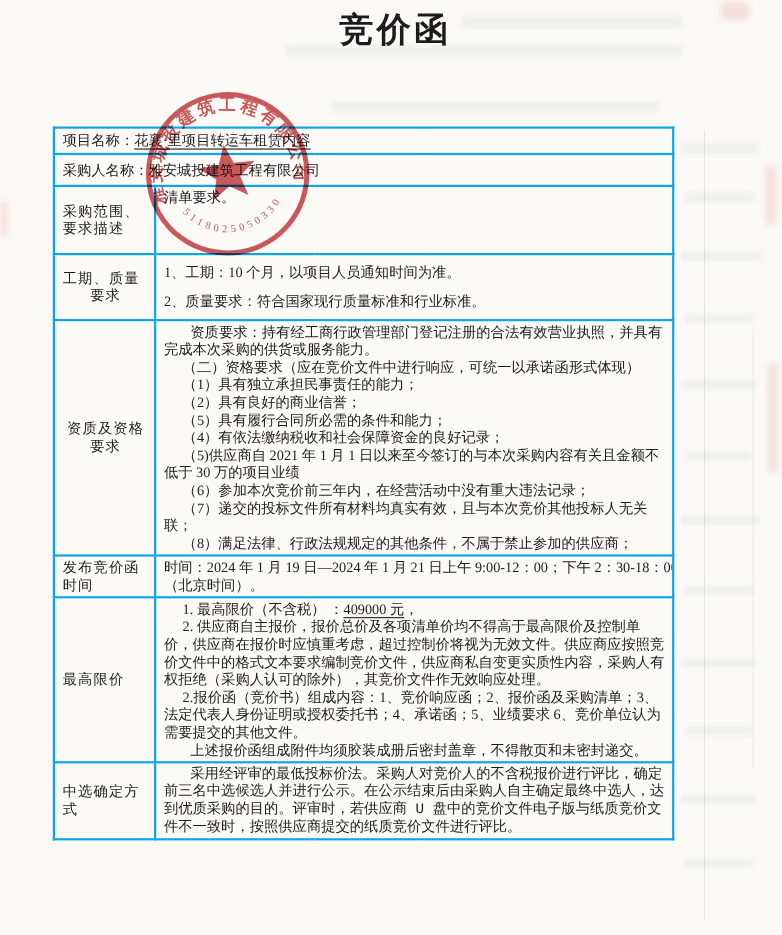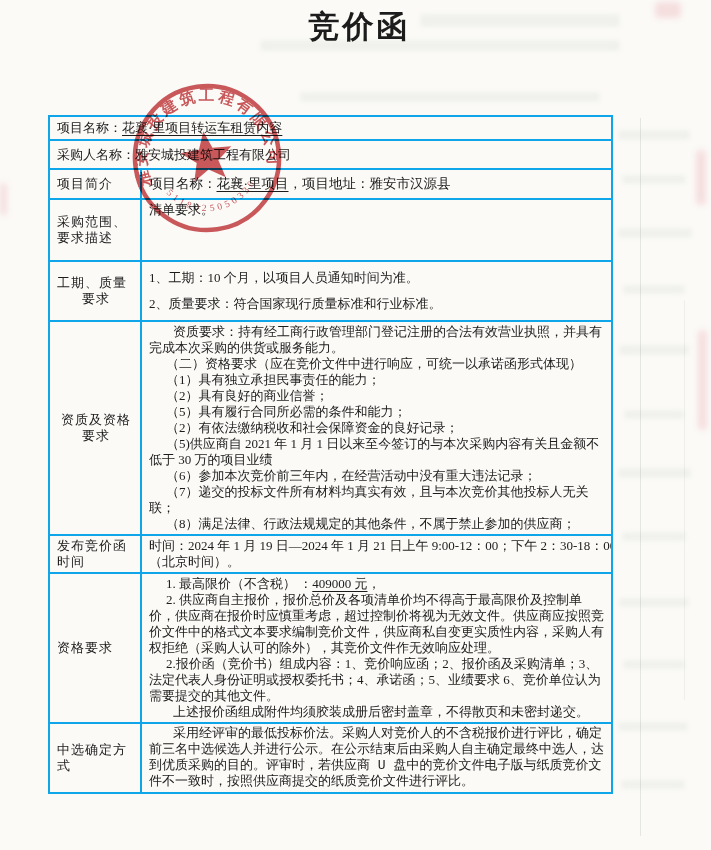--- a/index.html
+++ b/index.html
@@ -82,24 +82,20 @@
     <tbody>
         <tr style="height:24px;">
       <td colspan="4" class="fs14"><span>项目名称：</span><span class="u">花襄·里项目转运车租赁内容</span></td>
     </tr>
 
     <tr style="height:29px;">
       <td colspan="4" class="fs14"><span>采购人名称：</span><span>雅安城投建筑工程有限公司</span></td>
     </tr>
 
 
-    <tr style="height:30px;">
-      <td class="lab">项目简介</td>
-      <td colspan="3" class="nw" style="font-size:13.5px;"><span>项目名称：</span><span class="u">花襄·里项目</span><span>，项目地址：雅安市汉源县</span></td>
-    </tr>
 
     <tr style="height:62px;">
       <td class="lab lh30">
         <div>采购范围、</div>
         <div>要求描述</div>
       </td>
       <td colspan="3" style="vertical-align:top;">清单要求。</td>
     </tr>
 
     <tr style="height:60px;">
@@ -117,41 +113,41 @@
       <td class="lab lh26">
         <div class="lc">资质及资格</div>
         <div class="lc">要求</div>
       </td>
       <td colspan="3" class="fs125 lhA">
         <p class="in2">资质要求：持有经工商行政管理部门登记注册的合法有效营业执照，并具有完成本次采购的供货或服务能力。</p>
         <p class="in15">（二）资格要求（应在竞价文件中进行响应，可统一以承诺函形式体现）</p>
         <p class="in15">（1）具有独立承担民事责任的能力；</p>
         <p class="in15">（2）具有良好的商业信誉；</p>
         <p class="in15">（5）具有履行合同所必需的条件和能力；</p>
-        <p class="in15">（2）有依法缴纳税收和社会保障资金的良好记录；</p>
+        <p class="in15">（4）有依法缴纳税收和社会保障资金的良好记录；</p>
         <p class="in15">（5)供应商自 2021 年 1 月 1 日以来至今签订的与本次采购内容有关且金额不低于 30 万的项目业绩</p>
         <p class="in15">（6）参加本次竞价前三年内，在经营活动中没有重大违法记录；</p>
         <p class="in15">（7）递交的投标文件所有材料均真实有效，且与本次竞价其他投标人无关联；</p>
         <p class="in15">（8）满足法律、行政法规规定的其他条件，不属于禁止参加的供应商；</p>
       </td>
     </tr>
 
     <tr style="height:38px;">
       <td class="lab lh16">
         <div>发布竞价函</div>
         <div>时间</div>
       </td>
       <td colspan="3" class="lhB">
         <div class="nw">时间：2024 年 1 月 19 日—2024 年 1 月 21 日上午 9:00-12：00；下午 2：30-18：00</div>
         <div>（北京时间）。</div>
       </td>
     </tr>
 
     <tr style="height:149px;">
-      <td class="lab">资格要求</td>
+      <td class="lab">最高限价</td>
       <td colspan="3" class="fs125 lhC">
         <p class="in15"><span>1. 最高限价（不含税） ：</span><span class="u">409000 元</span><span>，</span></p>
         <p class="in15">2. 供应商自主报价，报价总价及各项清单价均不得高于最高限价及控制单价，供应商在报价时应慎重考虑，超过控制价将视为无效文件。供应商应按照竞价文件中的格式文本要求编制竞价文件，供应商私自变更实质性内容，采购人有权拒绝（采购人认可的除外），其竞价文件作无效响应处理。</p>
         <p class="in15">2.报价函（竞价书）组成内容：1、竞价响应函；2、报价函及采购清单；3、法定代表人身份证明或授权委托书；4、承诺函；5、业绩要求 6、竞价单位认为需要提交的其他文件。</p>
         <p class="in2">上述报价函组成附件均须胶装成册后密封盖章，不得散页和未密封递交。</p>
       </td>
     </tr>
 
     <tr style="height:64px;">
       <td class="lab lh30">

